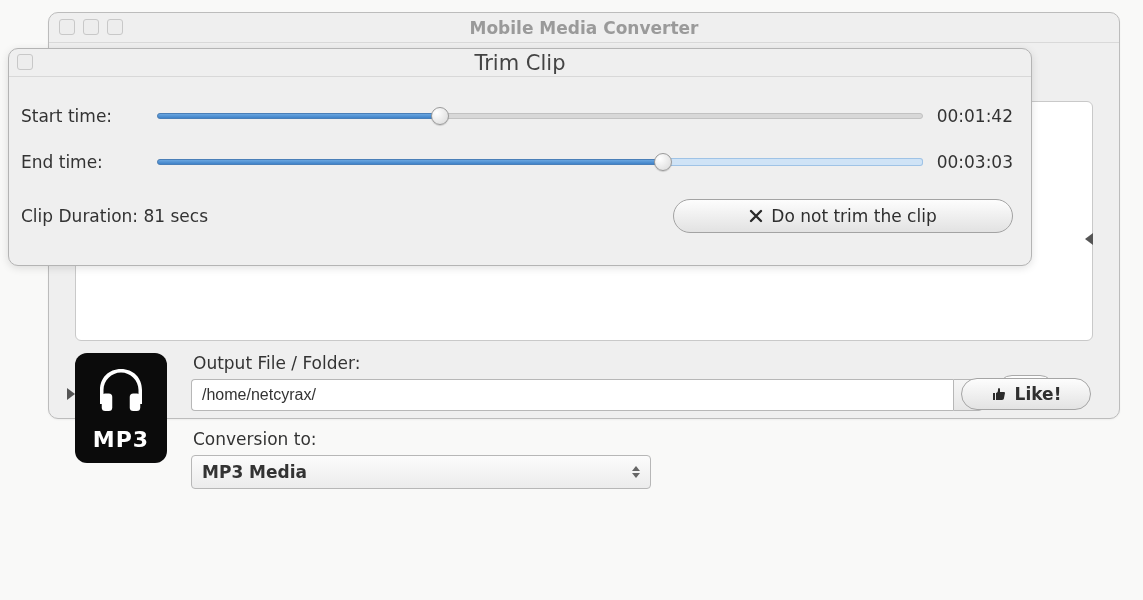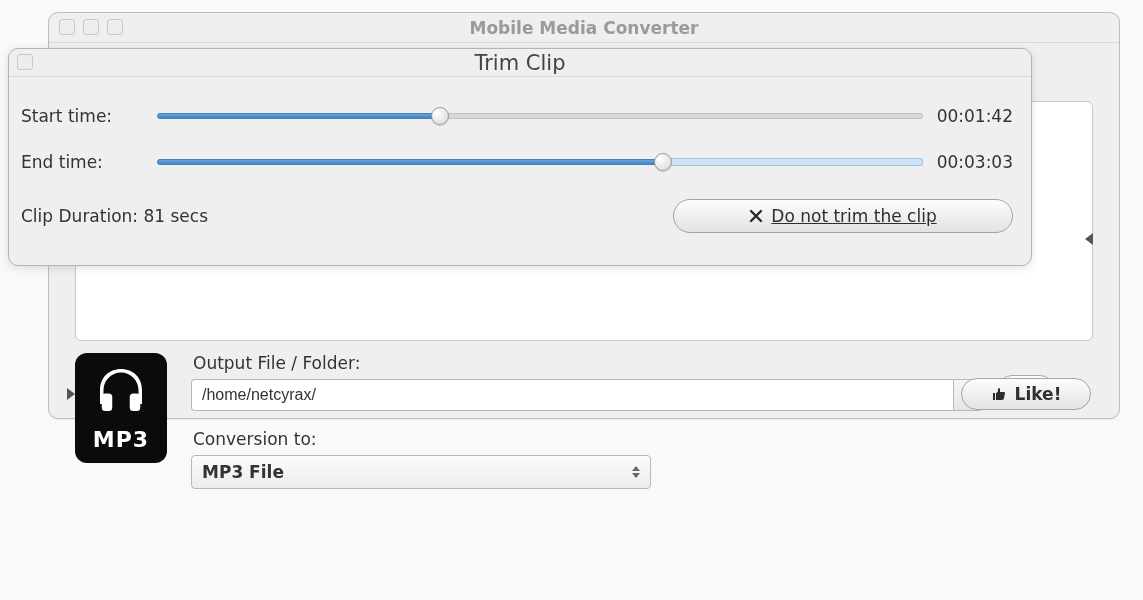--- a/index.html
+++ b/index.html
@@ -213,21 +213,20 @@
   .trim-bottom .spacer { flex:1; }
   .dlg-btn {
     height:34px;
     border:1px solid #a3a3a3;
     border-radius:17px;
     background:linear-gradient(#fdfdfd,#e2e2e2);
     display:flex;align-items:center;justify-content:center;gap:8px;
     font-size:17px;color:#2e2e2e;
     padding:0 22px;
     margin-left: 22px;
-    text-decoration: underline;
   }
   .dlg-btn.wide { width: 340px; }
   .dlg-btn.ok { width: 170px; }
   .x-icon, .check-icon, .bolt-icon, .thumb-icon { display:inline-flex; }
 </style>
 </head>
 <body>
 
 <div class="main-window">
   <div class="main-titlebar">
@@ -258,21 +257,21 @@
         <div class="form-label">Output File / Folder:</div>
         <div class="output-row">
           <input class="output-input" value="/home/netcyrax/" style="">
           <div class="combo-btn">
             <div class="tri-down"></div>
           </div>
         </div>
 
         <div class="form-label" style="margin-top:18px">Conversion to:</div>
         <div class="conversion-select">
-          <span>MP3 File</span>
+          <span>MP3 Media</span>
           <span class="spinner-arrows">
             <span class="tri-up-sm"></span>
               <span class="tri-dn-sm"></span>
           </span>
         </div>
       </div>
 
       <div class="browse-btn">
         <span>...</span>
       </div>

